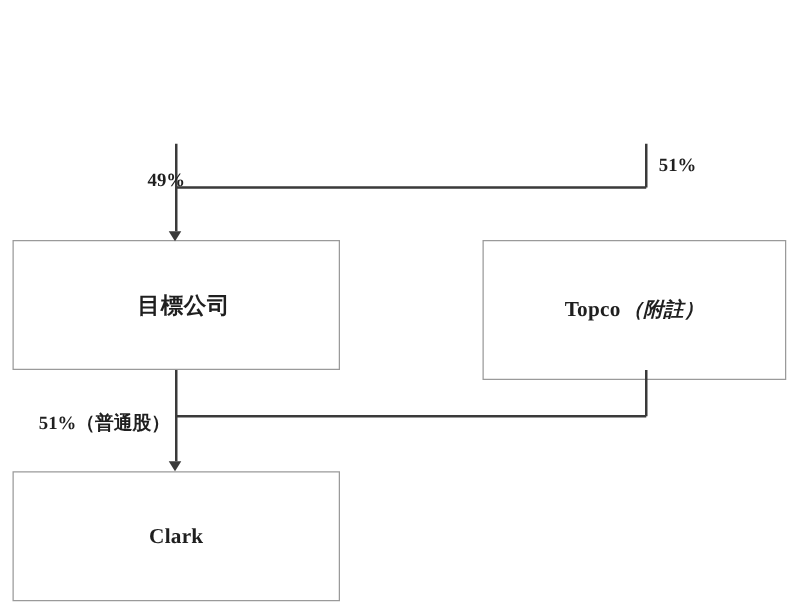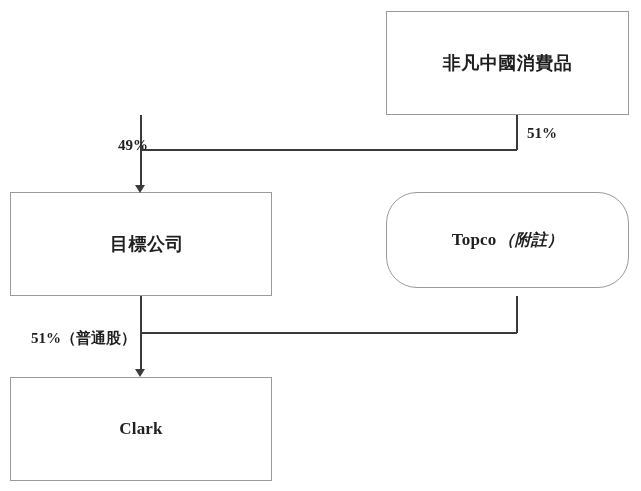--- a/index.html
+++ b/index.html
@@ -64,21 +64,21 @@
     width: 0;
     height: 0;
     border-left: 5.5px solid transparent;
     border-right: 5.5px solid transparent;
     border-top: 8px solid var(--line);
   }
   
   #box-lionrock { left: 10px;  top: 11px;  width: 262px; height: 104px; }
   #box-feifan   { left: 386px; top: 11px;  width: 243px; height: 104px; }
   #box-target   { left: 10px;  top: 192px; width: 262px; height: 104px; padding-left: 12px; }
-  #box-topco    { left: 386px; top: 192px; width: 243px; height: 96px; border-radius: 31px; }
+  #box-topco    { left: 386px; top: 192px; width: 243px; height: 112px; }
   #box-clark    { left: 10px;  top: 377px; width: 262px; height: 104px; }
   
   #vline-lionrock { left: 140px; top: 115px; height: 70px; }
   #stub-feifan    { left: 516px; top: 115px; height: 35px; }
   #hline-top      { left: 140px; top: 149px; width: 377px; }
   #arrow-target   { left: 135px; top: 185px; }
   #vline-target   { left: 140px; top: 296px; height: 73px; }
   #stub-topco     { left: 516px; top: 296px; height: 37px; }
   #hline-bottom   { left: 140px; top: 332px; width: 377px; }
   #arrow-clark    { left: 135px; top: 369px; }
@@ -87,23 +87,20 @@
   #label-feifan-stake   { left: 527px; top: 125px; }
   #label-target-stake   { left: 8px;   top: 329px; width: 128px; }
   #label-topco-stake    { left: 528px; top: 306px; }
 </style>
 </head>
 <body>
 
 <div class="stage">
 
 
-  <div class="box" id="box-feifan">
-    <span class="box-label cjk">非凡中國消費品</span>
-  </div>
 
   <div class="box" id="box-target">
     <span class="box-label cjk">目標公司</span>
   </div>
 
   <div class="box" id="box-topco">
     <span class="box-label latin"><span>Topco</span><span class="note">（附註）</span></span>
   </div>
 
   <div class="box" id="box-clark">

